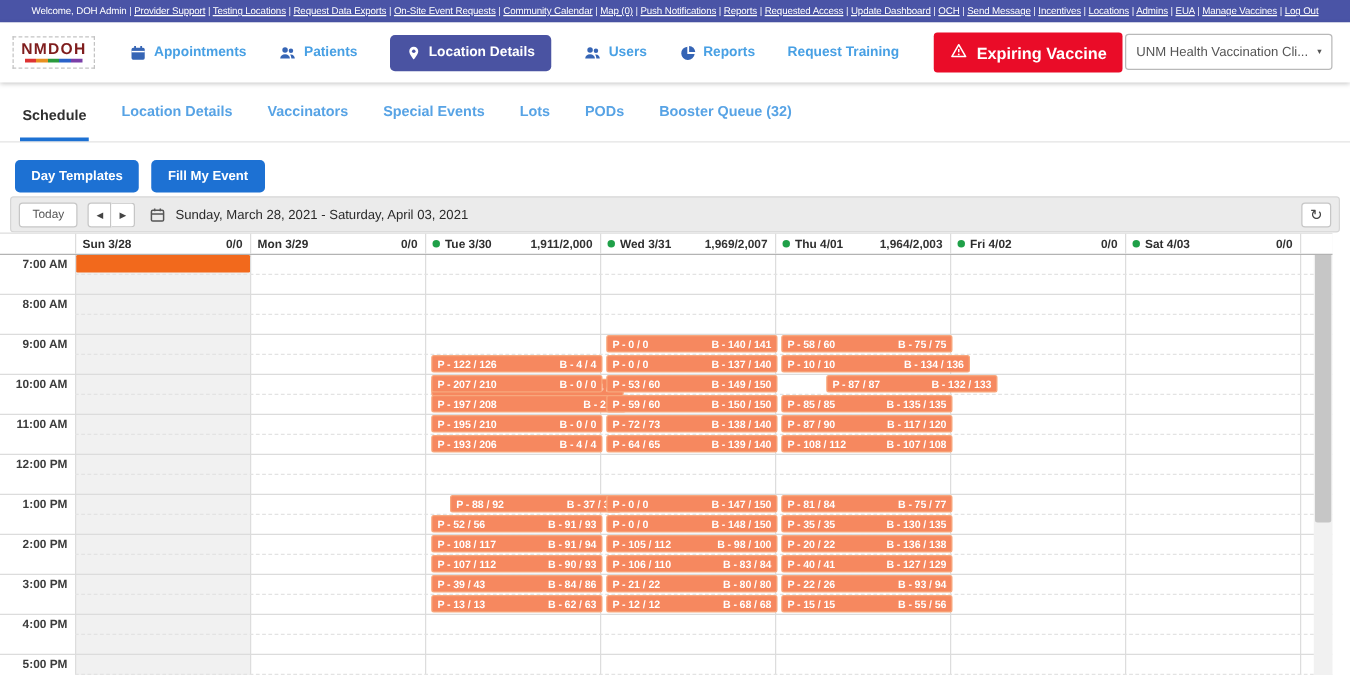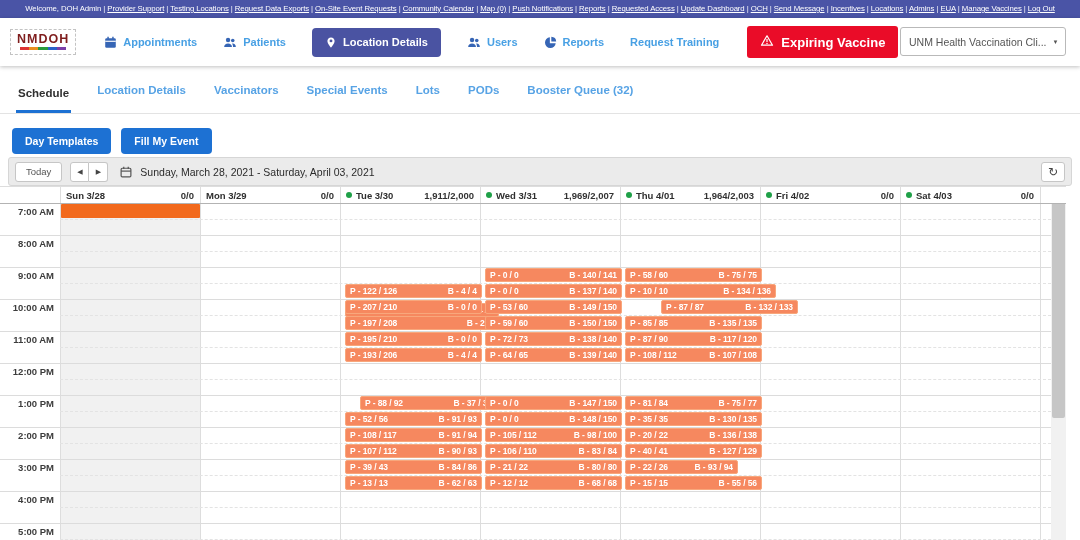--- a/index.html
+++ b/index.html
@@ -424,21 +424,21 @@
         <span>B - 130 / 135</span>
       </div>
       <div class="event" style="left: 625px; top: 225px; width: 137px;">
         <span>P - 20 / 22</span>
         <span>B - 136 / 138</span>
       </div>
       <div class="event" style="left: 625px; top: 241px; width: 137px;">
         <span>P - 40 / 41</span>
         <span>B - 127 / 129</span>
       </div>
-      <div class="event" style="left: 625px; top: 257px; width: 113px;">
+      <div class="event" style="left: 625px; top: 257px; width: 137px;">
         <span>P - 22 / 26</span>
         <span>B - 93 / 94</span>
       </div>
       <div class="event" style="left: 625px; top: 273px; width: 137px;">
         <span>P - 15 / 15</span>
         <span>B - 55 / 56</span>
       </div>
     </div>
 
   <div class="scrollbar">

